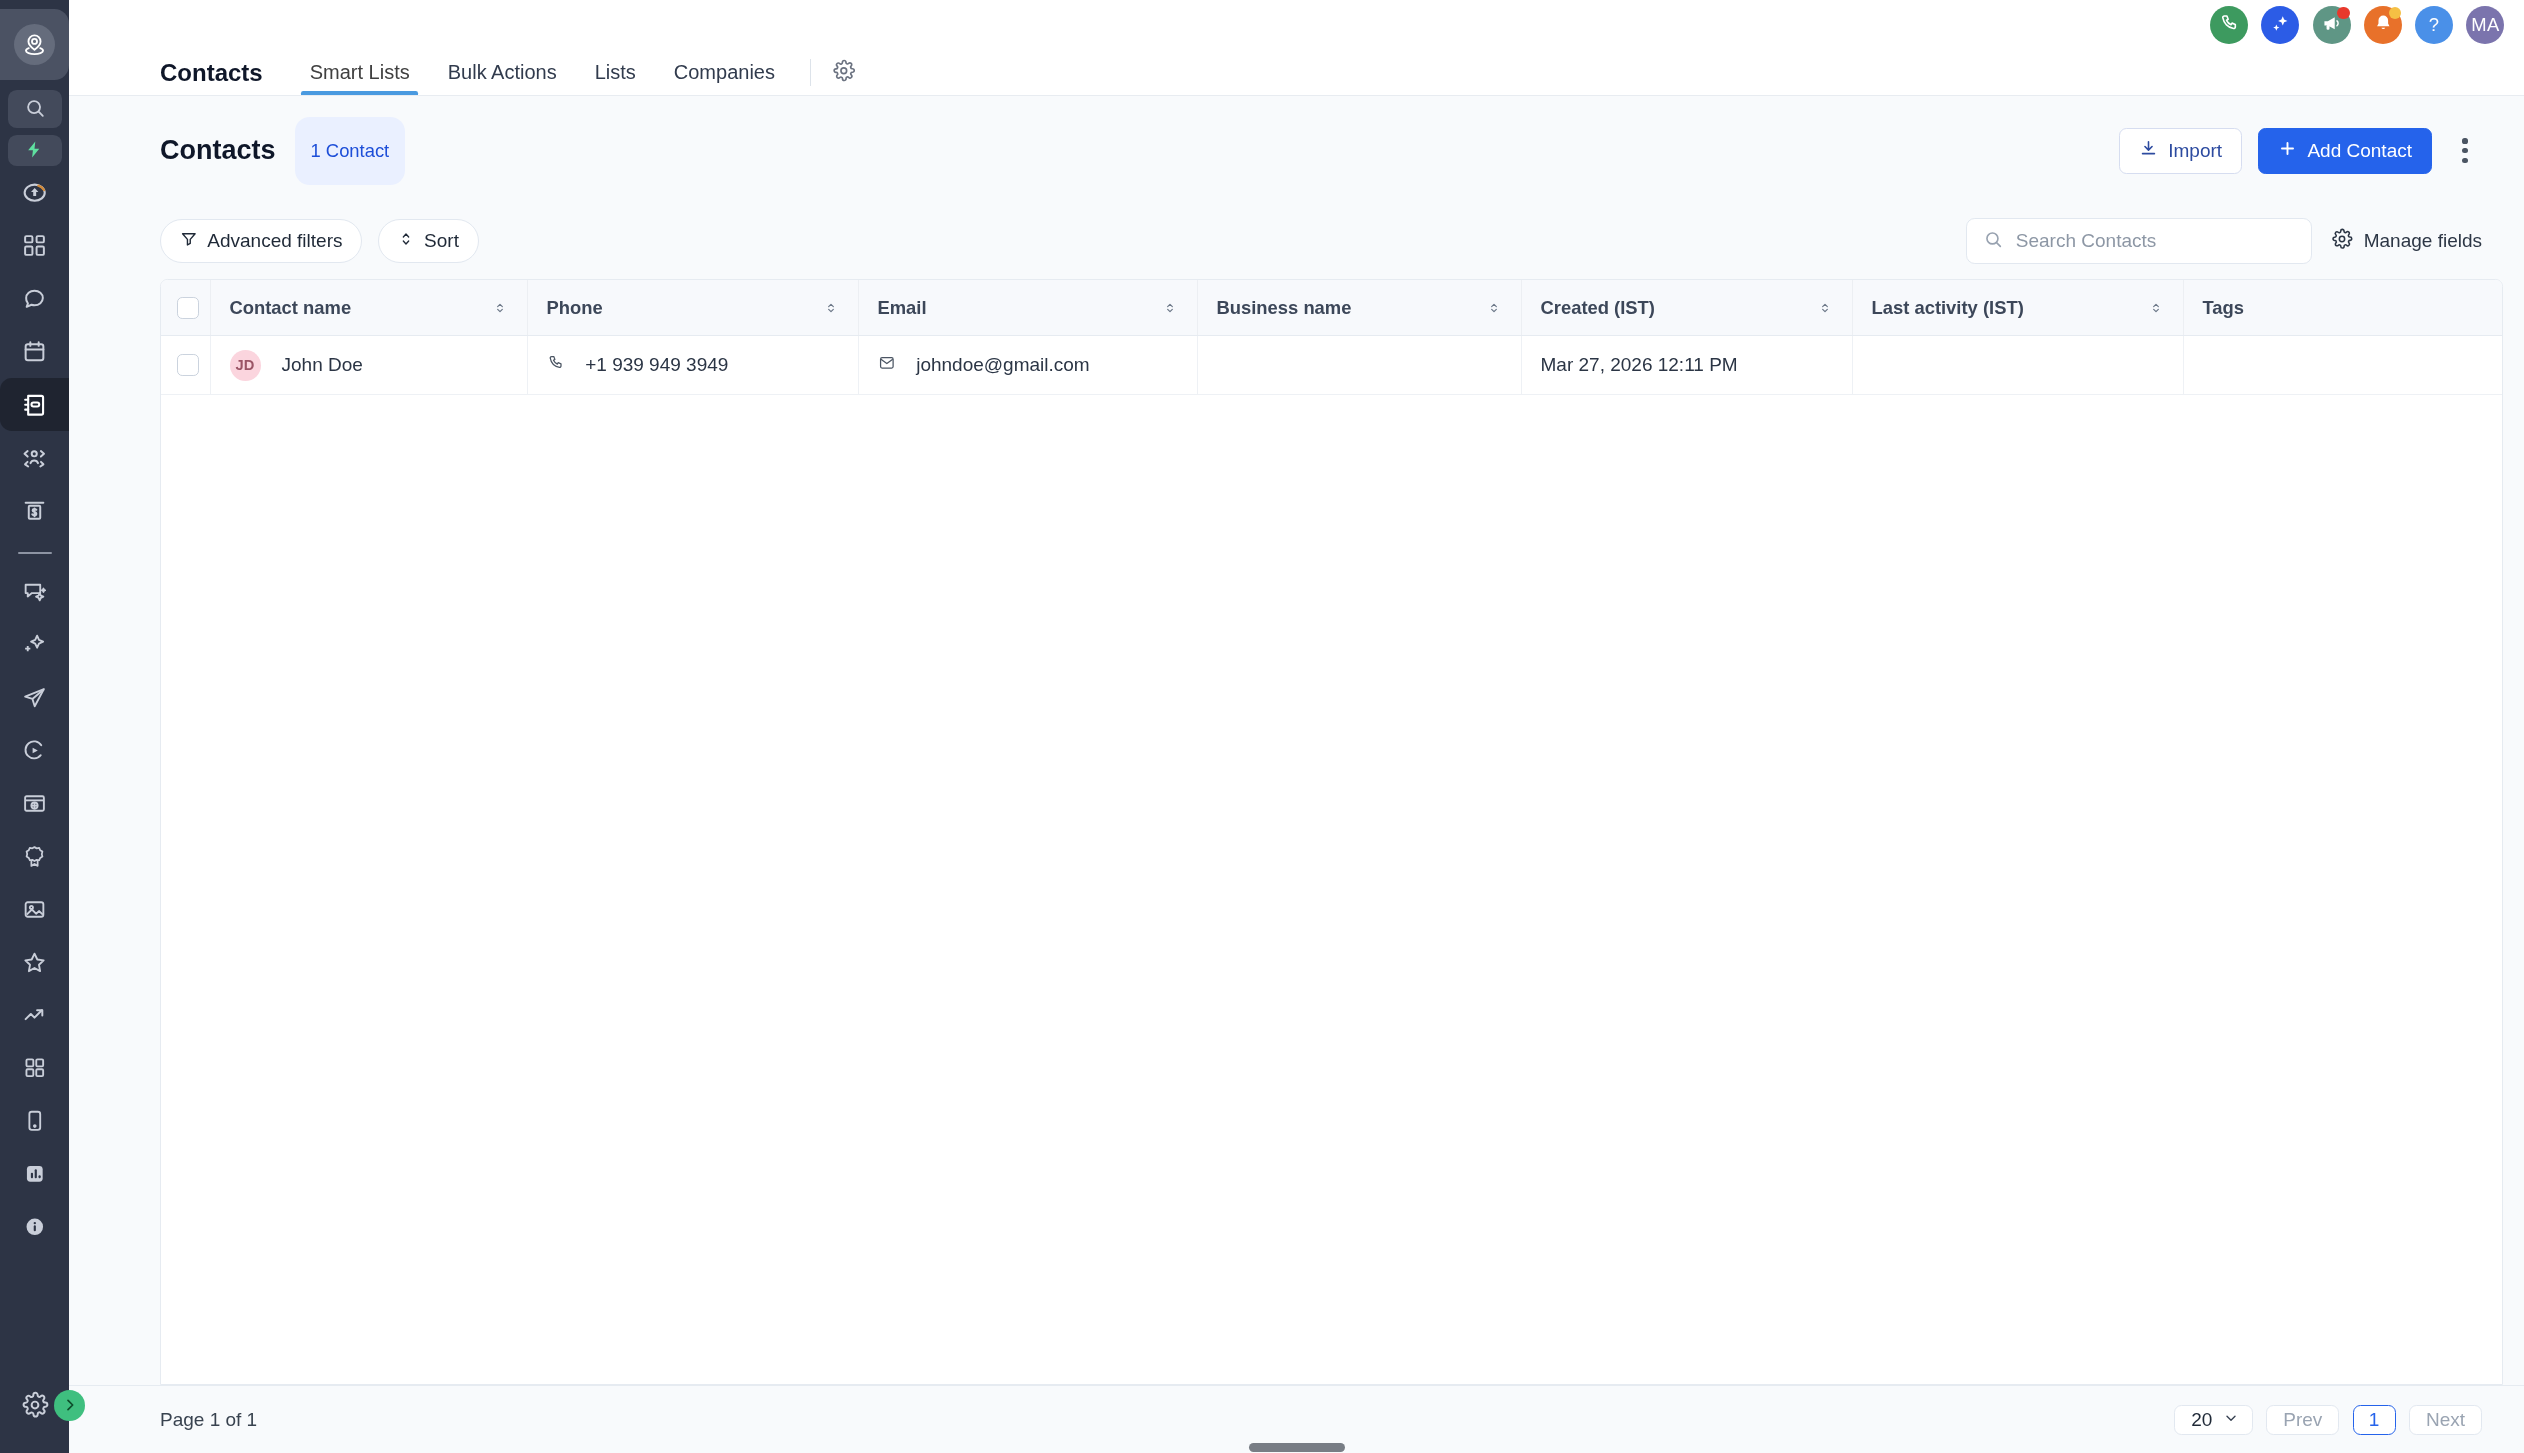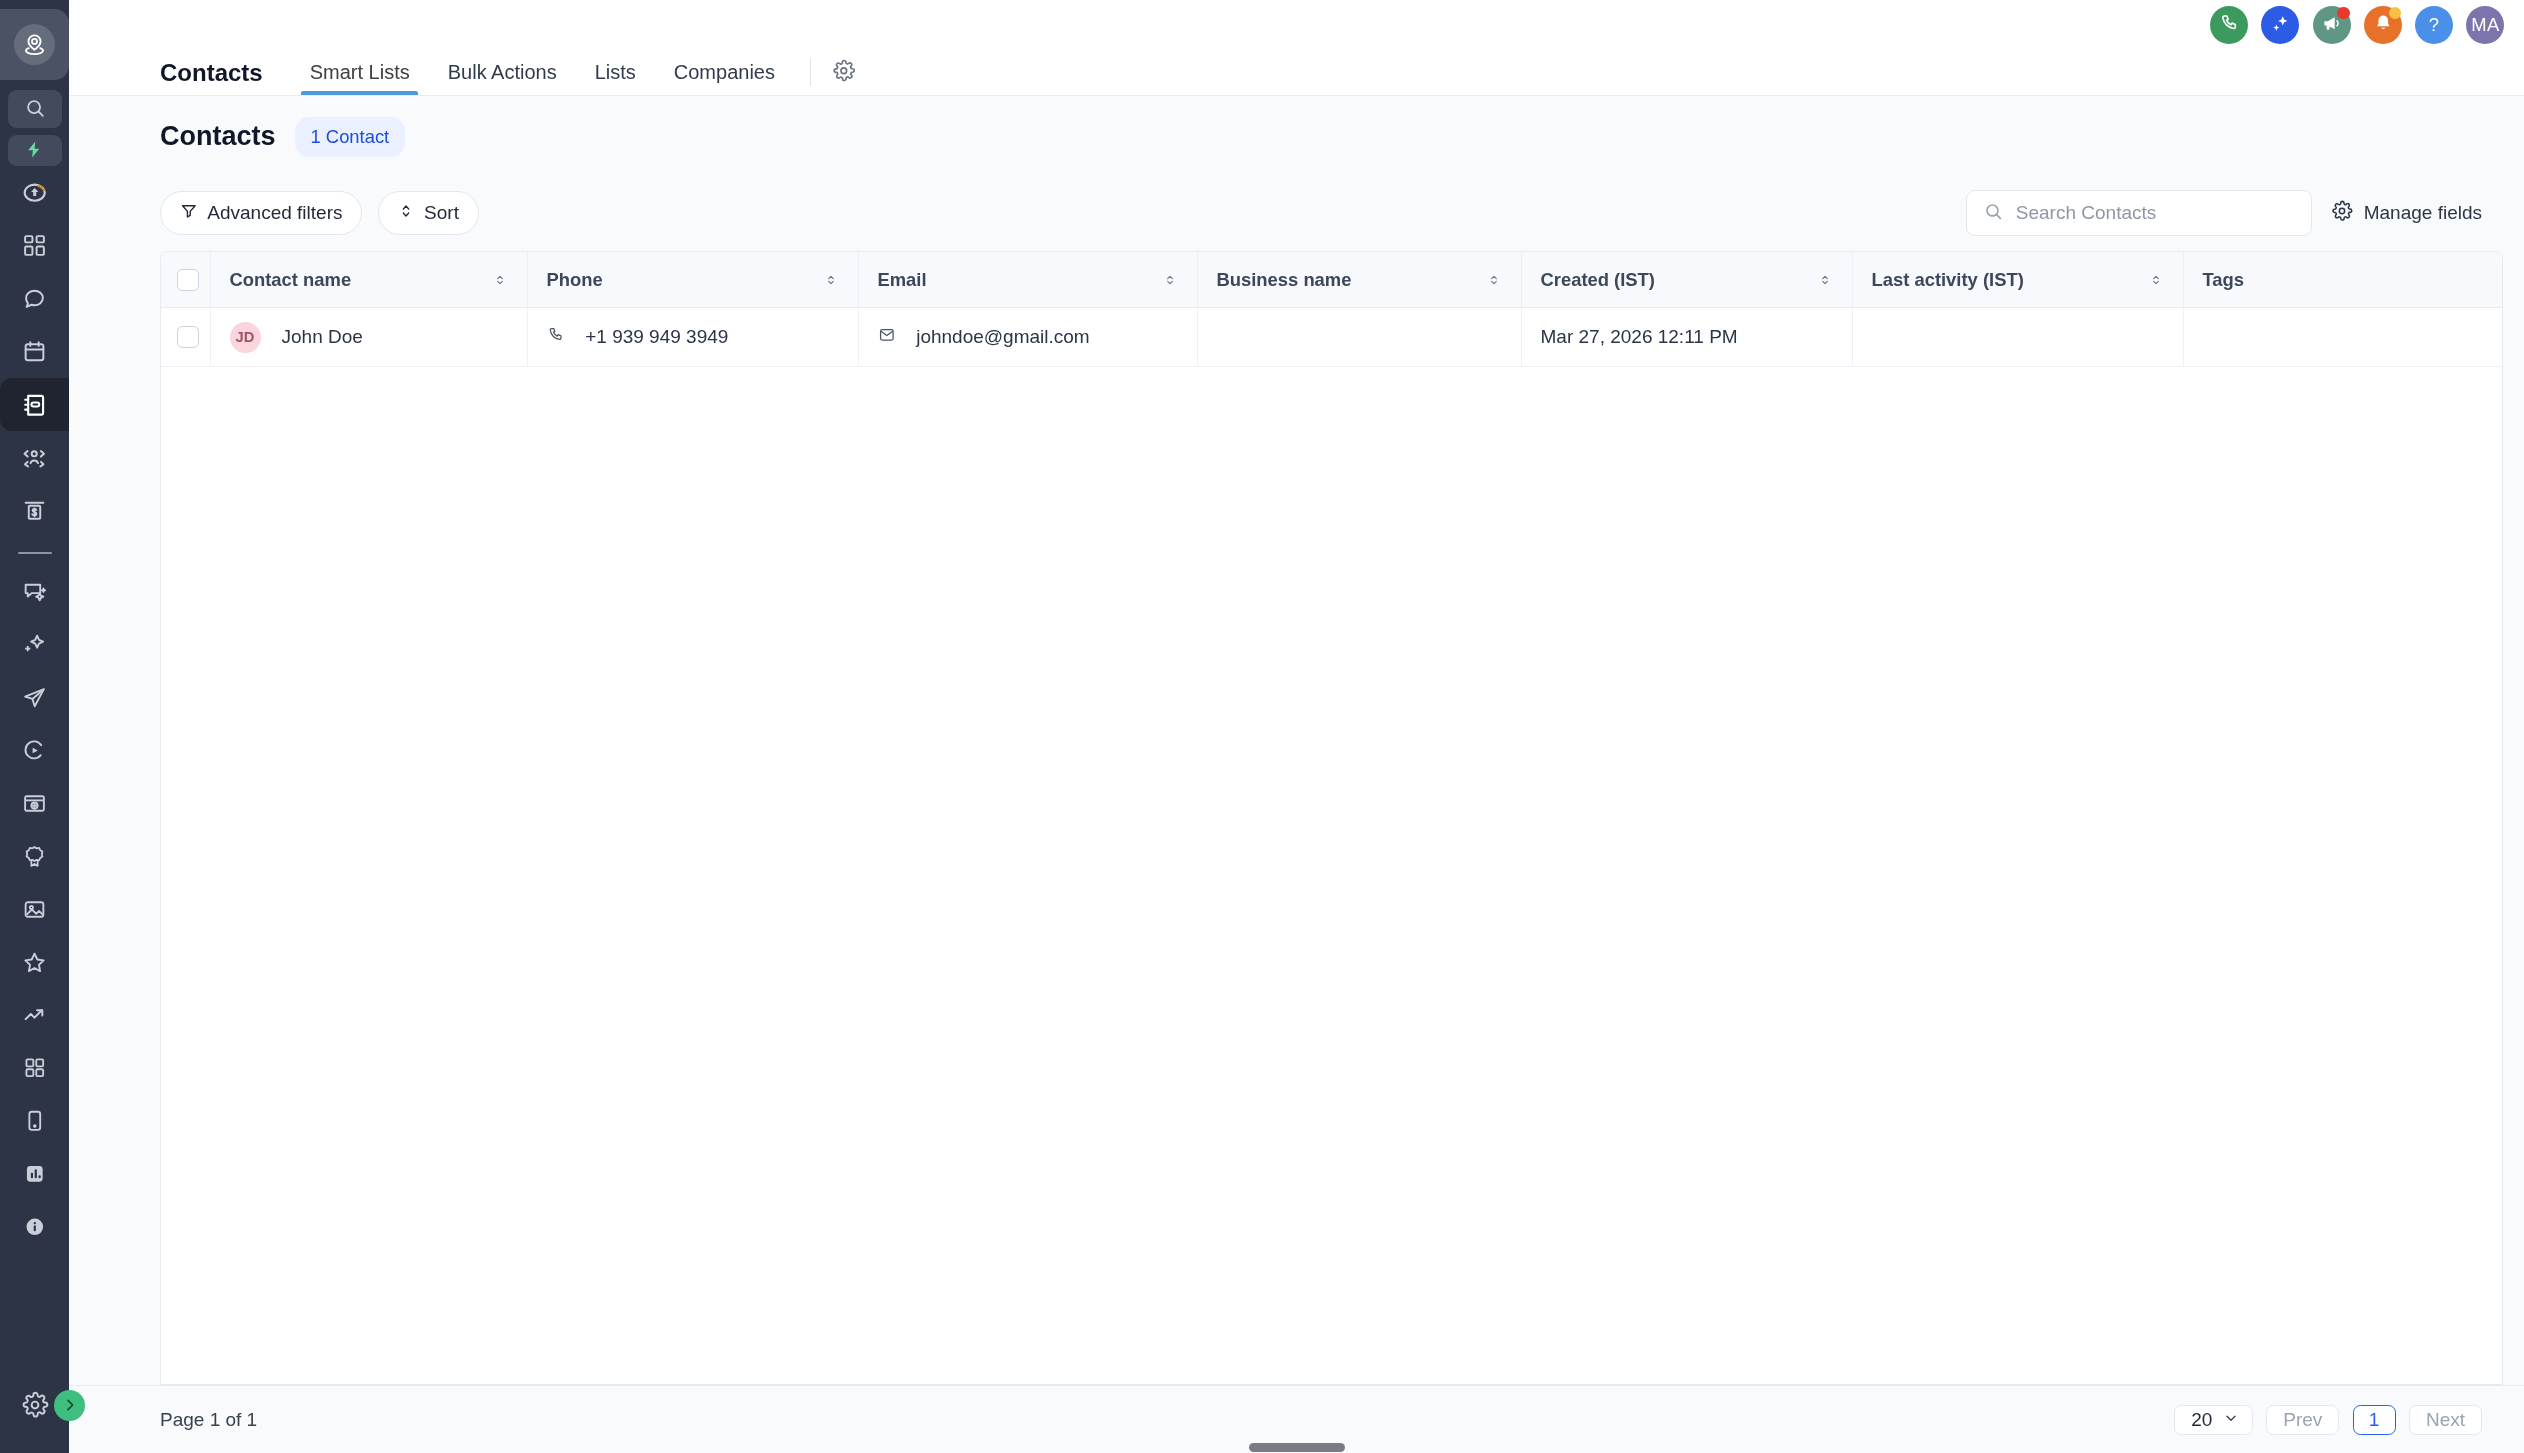--- a/index.html
+++ b/index.html
@@ -108,21 +108,21 @@
   .nav-gear { display: flex; align-items: center; padding: 0 4.4px; }
 
   
   .pagehead {
     display: flex; align-items: center;
     padding: 20.6px 43px 16px 91px;
   }
   .page-title { font-size: 27px; font-weight: 700; color: #0f1729; }
   .count-badge {
     margin-left: 19px; background: #eaf0ff; color: #1d4ed8;
-    font-size: 18.4px; padding: 9px 16px; border-radius: 14.7px;
+    font-size: 18.4px; padding: 23px 16px; border-radius: 14.7px;
   }
   .head-actions { margin-left: auto; display: flex; align-items: center; gap: 16px; }
   .btn {
     display: inline-flex; align-items: center; gap: 10.3px;
     height: 46px; padding: 0 19px; border-radius: 7.4px;
     font-size: 19px; cursor: pointer; white-space: nowrap;
   }
   .btn-outline { background: #fff; border: 1.5px solid #d6ddf0; color: #2d4ba0; }
   .btn-primary { background: #2563eb; border: 1.5px solid #2563eb; color: #fff; font-weight: 500; }
   .kebab { width: 34px; height: 46px; display: flex; flex-direction: column;
@@ -559,20 +559,44 @@
           </svg>
         </span>
       </div>
     </div>
 
     <div class="mainwrap">
 
       <div class="pagehead">
         <span class="page-title">Contacts</span>
         <span class="count-badge">1 Contact</span>
+        <div class="head-actions">
+          <div class="btn btn-outline">
+            <span>
+              <svg width="19" height="19" viewBox="0 0 24 24" fill="none" stroke="#2d4ba0" stroke-width="2" stroke-linecap="round" stroke-linejoin="round">
+                <path d="M12 3.5v10M7.5 9.5l4.5 4.5 4.5-4.5"></path>
+                  <path d="M4.5 18.5h15"></path>
+              </svg>
+            </span>
+            <span>Import</span>
+          </div>
+          <div class="btn btn-primary">
+            <span>
+              <svg width="19" height="19" viewBox="0 0 24 24" fill="none" stroke="#ffffff" stroke-width="2.4" stroke-linecap="round">
+                <path d="M12 5v14M5 12h14"></path>
+              </svg>
+            </span>
+            <span>Add Contact</span>
+          </div>
+          <div class="kebab">
+            <i></i>
+              <i></i>
+              <i></i>
+          </div>
+        </div>
       </div>
 
 
       <div class="filterrow">
         <div class="chip">
           <span>
             <svg width="17.7" height="17.7" viewBox="0 0 24 24" fill="none" stroke="#1f2937" stroke-width="1.9" stroke-linejoin="round">
               <path d="M3.5 5h17l-6.6 7.7v5.6l-3.8 2v-7.6z"></path>
             </svg>
           </span>

